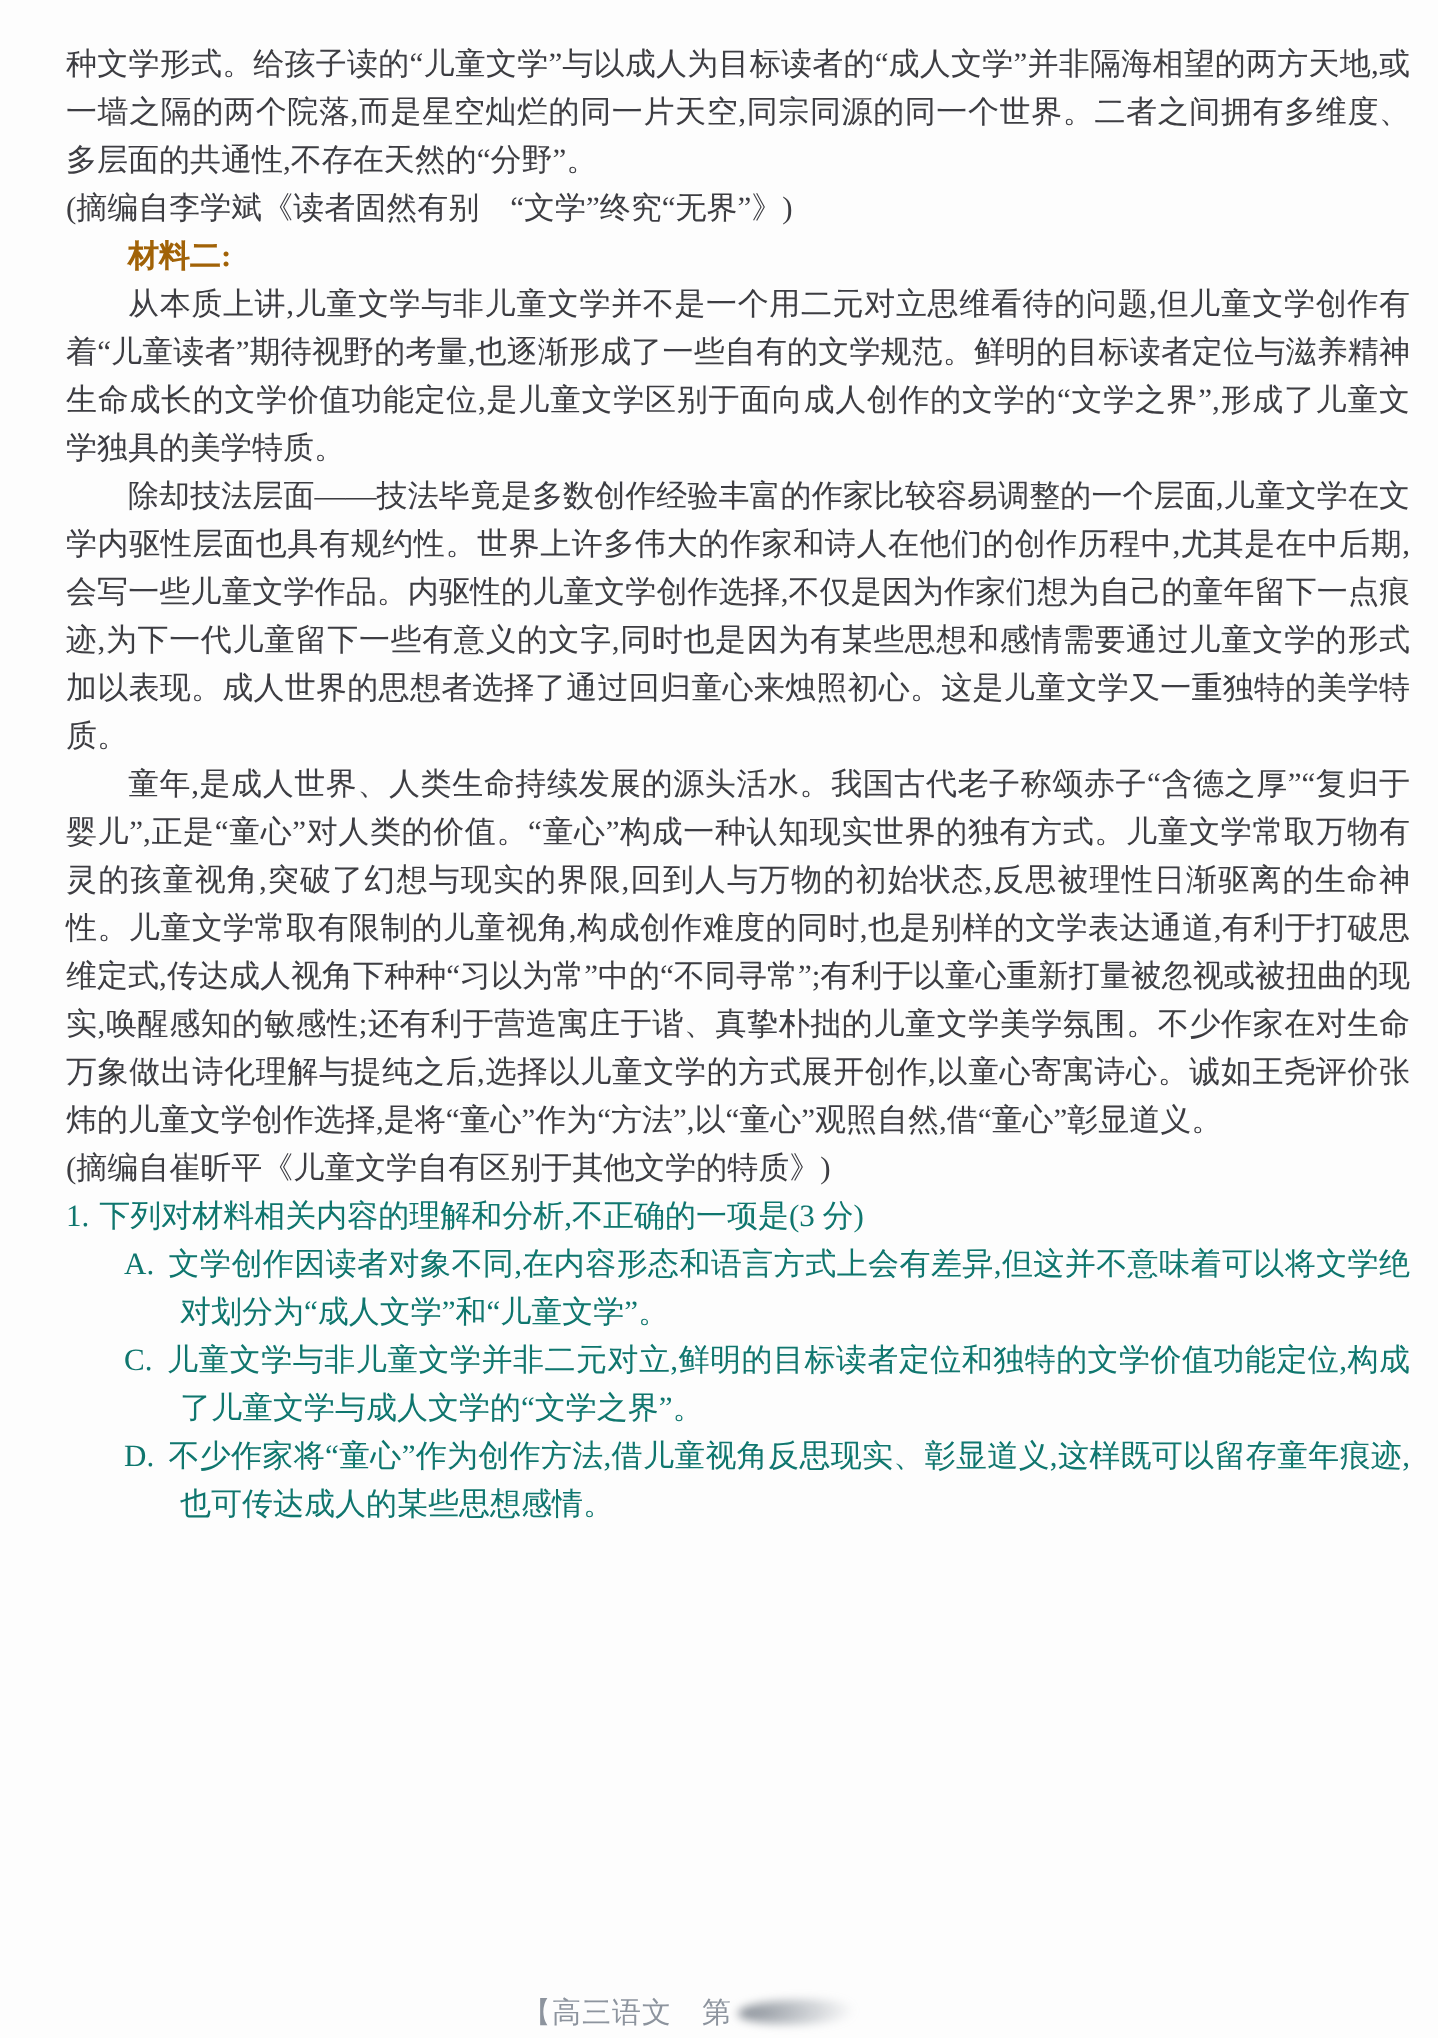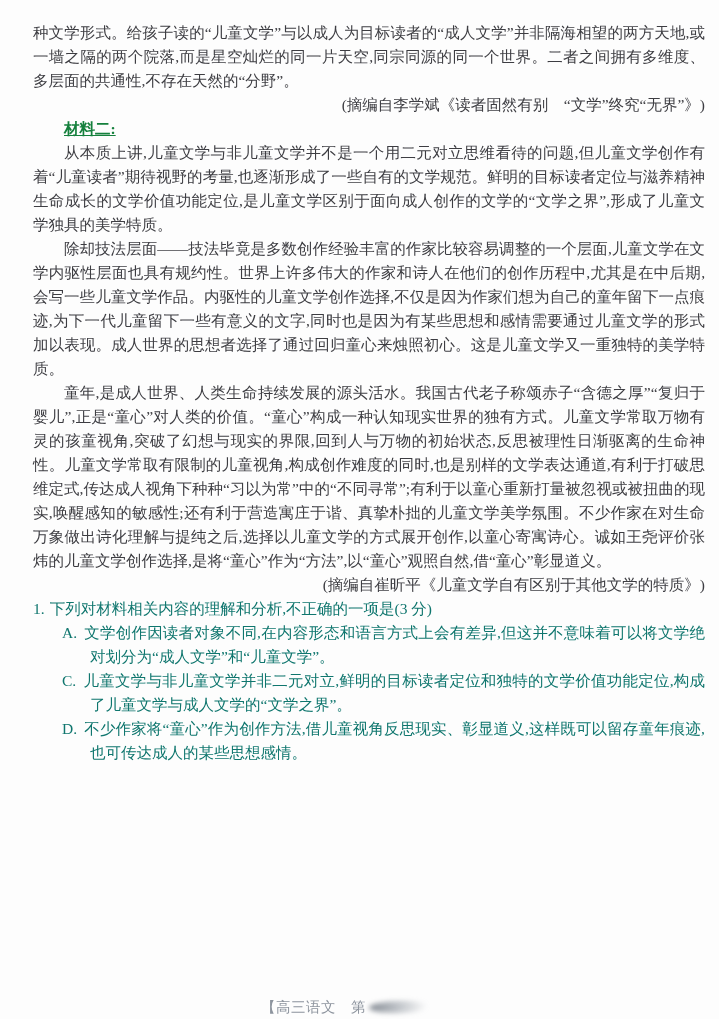--- a/index.html
+++ b/index.html
@@ -16,26 +16,25 @@
     left: 33px;
     top: 21px;
     width: 672px;
     font-size: 15.5px;
     line-height: 24px;
     color: #3d3d42;
     text-align: justify;
   }
   .para { margin: 0; }
   .indent { text-indent: 2em; }
-  .attribution { text-align: right; }
+  .attribution { }
   .heading {
     font-weight: bold;
     text-indent: 2em;
-    color: #15803d;
-    text-decoration: underline;
+    color: #a16207;
   }
   .question-block { color: #0f766e; }
   .q-stem { margin: 0; }
   .q-num { margin-right: 5px; }
   .option {
     margin: 0 0 0 29px;
     padding-left: 28px;
     text-indent: -28px;
   }
   .opt-label { margin-right: 7px; }

